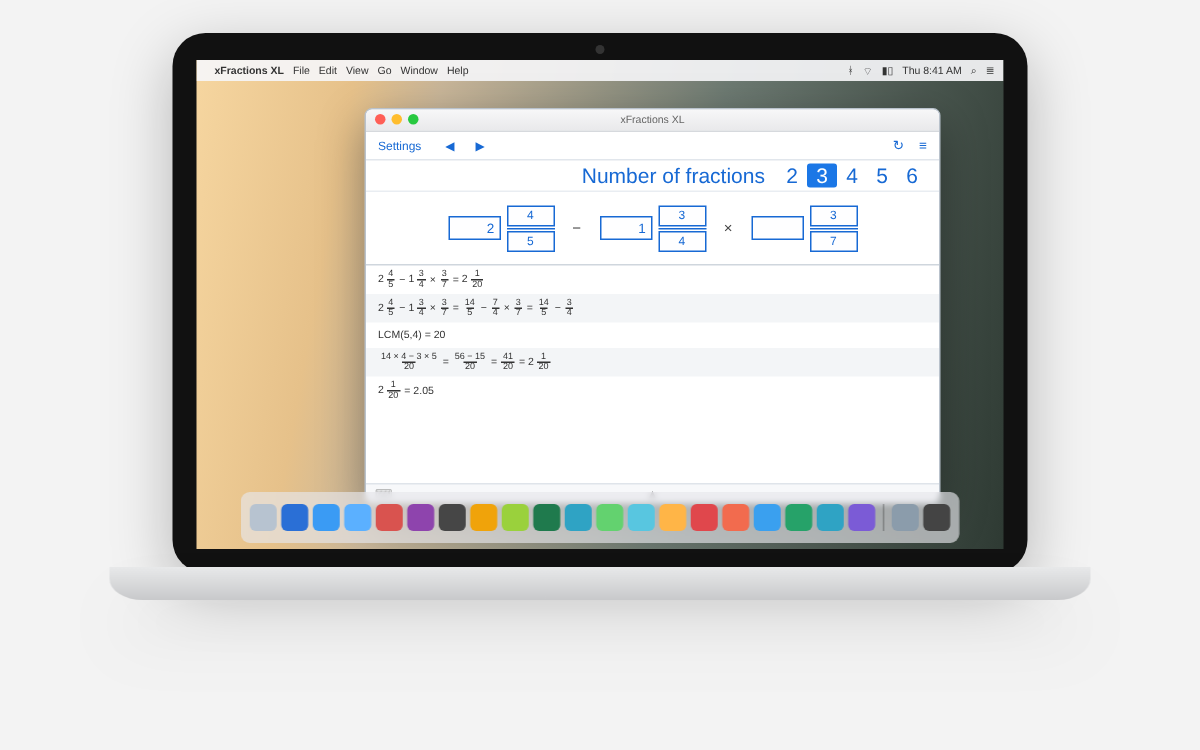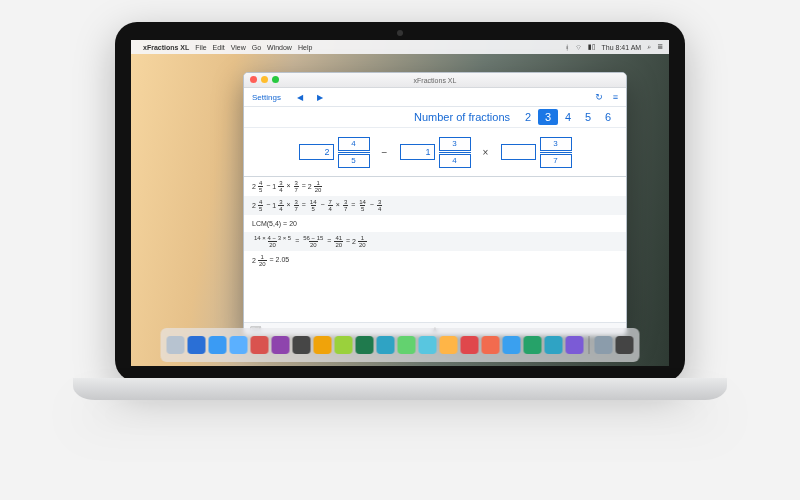--- a/index.html
+++ b/index.html
@@ -23,21 +23,21 @@
   .appwin{position:absolute;left:112px;top:32px;width:382px;height:262px;background:#fff;border:1px solid #b9c2cc;border-radius:5px;box-shadow:0 10px 30px rgba(0,0,0,.35);display:flex;flex-direction:column;overflow:hidden}
   .titlebar{height:14px;background:linear-gradient(#f7f7f8,#e9e9eb);border-bottom:1px solid #d6d9dd;display:flex;align-items:center;font-size:7px;color:#666;position:relative}
   .traffic{position:absolute;left:6px;top:3px;display:flex;gap:4px}
   .traffic span{width:7px;height:7px;border-radius:50%}
   .tl-r{background:#ff5f57}.tl-y{background:#ffbd2e}.tl-g{background:#28c940}
   .titlebar .title{margin:0 auto}
   .toolbar{height:18px;border-bottom:1px solid #e1e6ec;display:flex;align-items:center;font-size:8px;color:#1769d4;padding:0 8px;gap:10px}
   .toolbar .nav{display:flex;gap:14px;margin-left:6px}
   .toolbar .sp{flex:1}
   .toolbar .refresh,.toolbar .menu-icon{color:#1769d4;font-size:9px}
-  .subbar{height:20px;display:flex;align-items:center;justify-content:flex-end;gap:0;padding-right:8px;font-size:11px;color:#1769d4;border-bottom:1px solid #e9edf2}
+  .subbar{height:20px;display:flex;align-items:center;justify-content:flex-end;gap:0;padding-right:8px;font-size:14px;color:#1769d4;border-bottom:1px solid #e9edf2}
   .subbar .label{margin-right:8px}
   .subbar .opt{width:20px;height:16px;display:flex;align-items:center;justify-content:center;cursor:pointer}
   .subbar .opt.sel{background:#1b77e6;color:#fff;border-radius:2px}
   
   .inputs{height:48px;display:flex;align-items:center;justify-content:center;gap:10px;border-bottom:1px solid #cfd6dd}
   .mixed{display:flex;align-items:center;gap:4px}
   .whl{width:30px;height:14px;border:1px solid #1769d4;font-size:9px;display:flex;align-items:center;justify-content:flex-end;padding-right:3px;color:#1769d4;background:#fefeff}
   .frac{display:flex;flex-direction:column;align-items:center}
   .frac .n,.frac .d{width:30px;height:12px;border:1px solid #1769d4;font-size:8px;display:flex;align-items:center;justify-content:center;color:#1769d4;background:#fefeff}
   .frac .bar{width:32px;height:1px;background:#1769d4;margin:1px 0}

